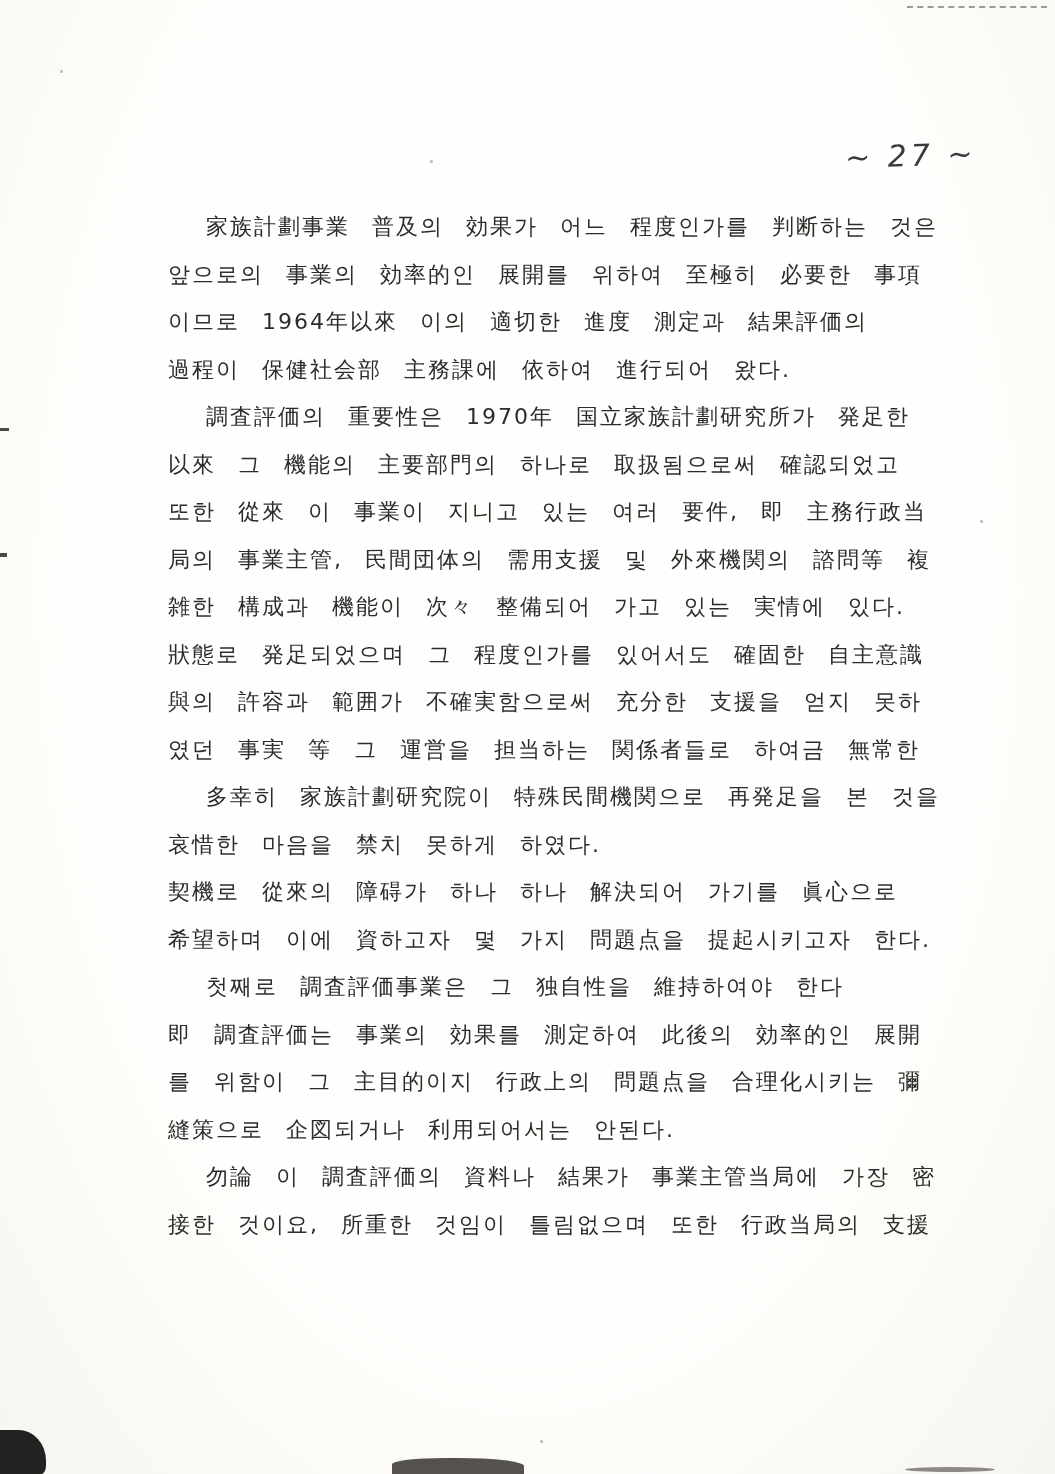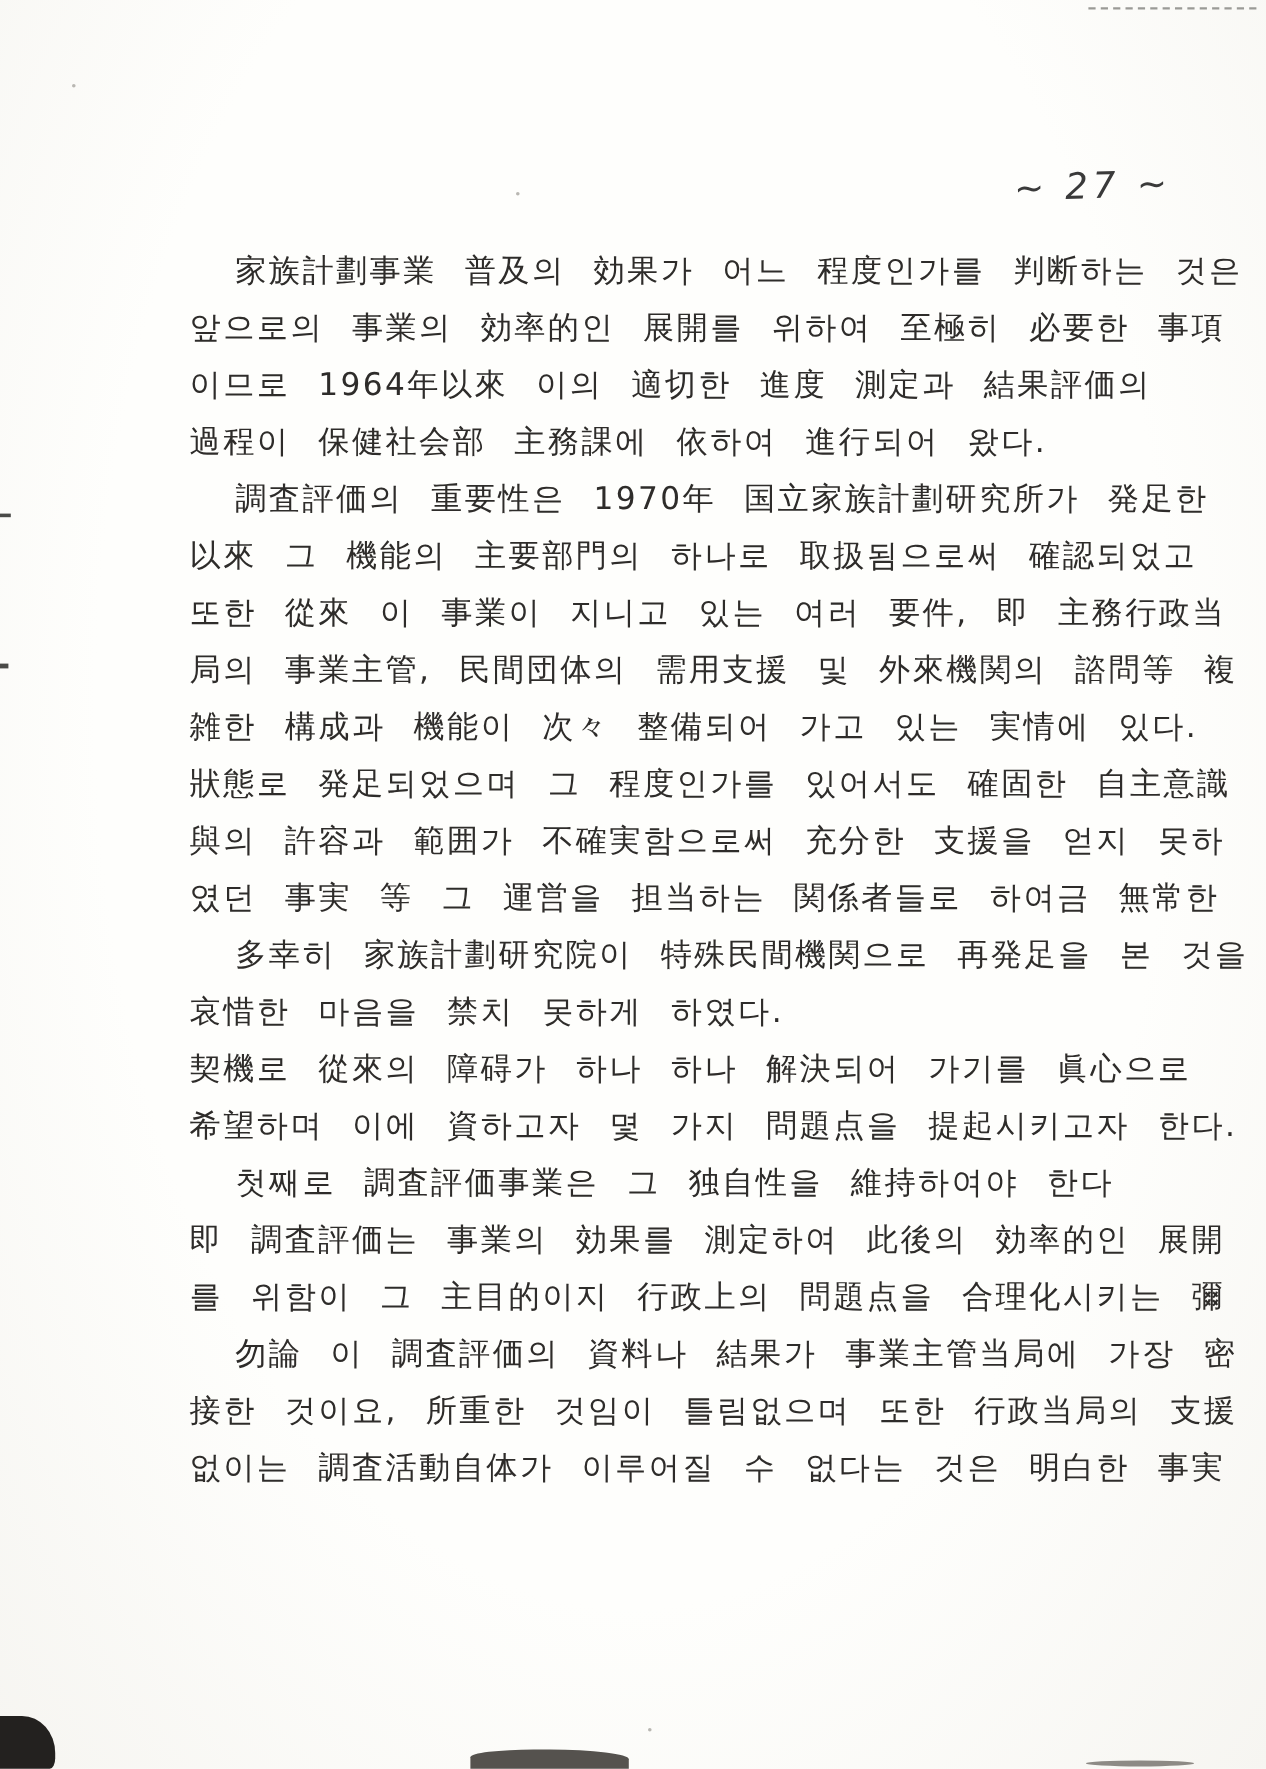--- a/index.html
+++ b/index.html
@@ -13,23 +13,23 @@
     background:
       radial-gradient(ellipse at 50% 40%, #fefefc 60%, #f6f5f1 100%);
   }
   .page-number{
     position:absolute;top:138px;right:78px;
     font-size:30px;color:#3a3a3a;
     font-style:italic;letter-spacing:4px;
     transform:rotate(-2deg);
   }
   .text-body{
-    position:absolute;top:203px;left:158px;width:800px;
+    position:absolute;top:203px;left:168px;width:800px;
     color:#2e2c2a;
-    font-size:26px;
+    font-size:22px;
     line-height:47.5px;
     letter-spacing:2px;
     word-spacing:13px;
   }
   .line{white-space:nowrap;}
   .line.indent{padding-left:38px;}
   
   .artifact{position:absolute;background:#4a4a48;}
   .dash-tr{top:6px;right:8px;width:140px;height:0;border-top:2px dashed #9a9a96;background:none;}
   .mark-left1{left:0;top:428px;width:9px;height:3px;}
@@ -59,23 +59,23 @@
       <div class="line">狀態로  発足되었으며  그  程度인가를  있어서도  確固한  自主意識</div>
       <div class="line">與의  許容과  範囲가  不確実함으로써  充分한  支援을  얻지  못하</div>
       <div class="line">였던  事実  等  그  運営을  担当하는  関係者들로  하여금  無常한</div>
       <div class="line indent">多幸히  家族計劃研究院이  特殊民間機関으로  再発足을  본  것을</div>
       <div class="line">哀惜한  마음을  禁치  못하게  하였다.</div>
       <div class="line">契機로  從來의  障碍가  하나  하나  解決되어  가기를  眞心으로</div>
       <div class="line">希望하며  이에  資하고자  몇  가지  問題点을  提起시키고자  한다.</div>
       <div class="line indent">첫째로  調査評価事業은  그  独自性을  維持하여야  한다</div>
       <div class="line">即  調査評価는  事業의  効果를  測定하여  此後의  効率的인  展開</div>
       <div class="line">를  위함이  그  主目的이지  行政上의  問題点을  合理化시키는  彌</div>
+      <div class="line">縫策으로  企図되거나  利用되어서는  안된다.</div>
       <div class="line indent">勿論  이  調査評価의  資料나  結果가  事業主管当局에  가장  密</div>
       <div class="line">接한  것이요,  所重한  것임이  틀림없으며  또한  行政当局의  支援</div>
-      <div class="line">없이는  調査活動自体가  이루어질  수  없다는  것은  明白한  事実</div>
     </div>
 
   <div class="artifact dash-tr"></div>
   <div class="artifact mark-left1"></div>
   <div class="artifact mark-left2"></div>
   <div class="artifact blob-bl"></div>
   <div class="artifact blob-bc"></div>
   <div class="artifact blob-br"></div>
   <div class="speck" style="left:430px;top:160px"></div>
   <div class="speck" style="left:60px;top:70px"></div>

